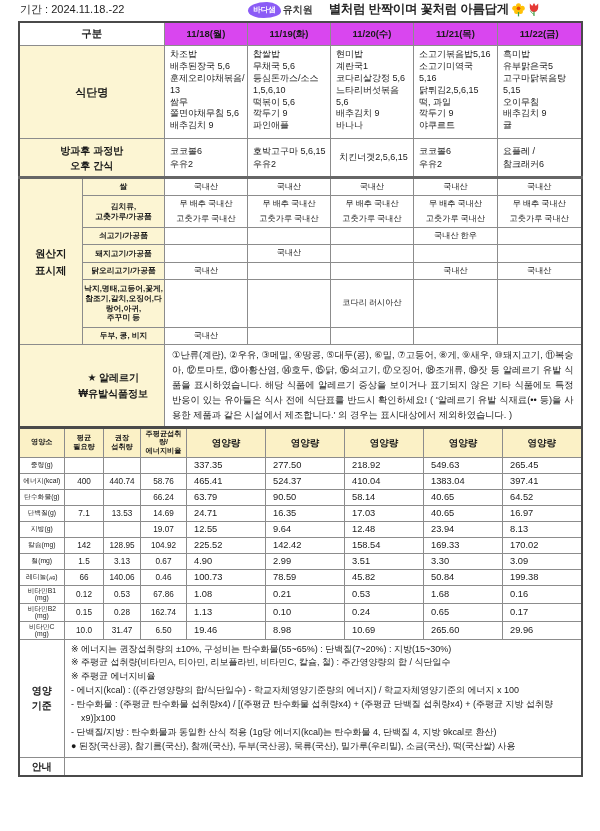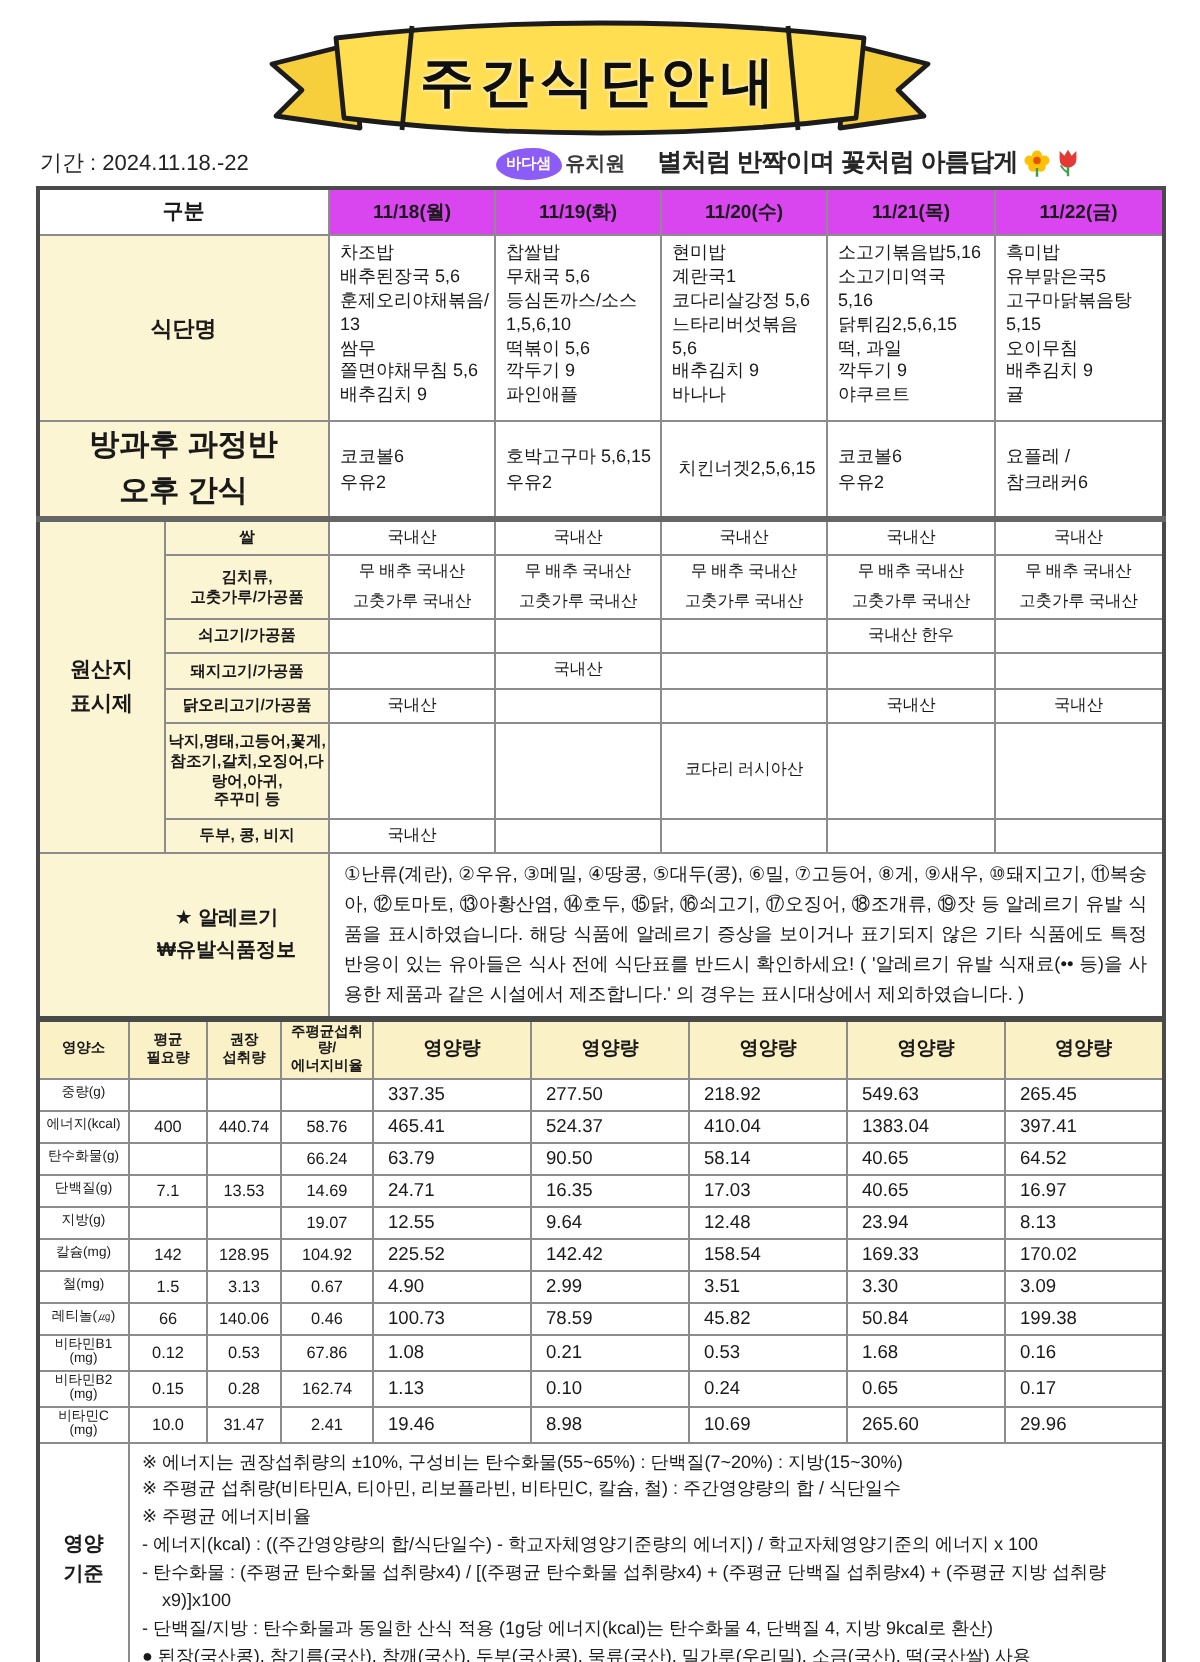--- a/index.html
+++ b/index.html
@@ -38,21 +38,21 @@
   .pre{white-space:pre-line;}
   .menu-table,.nutri-table{border:2px solid #4a4a4a;}
   .nutri-table{margin-top:-1px;}
 
   
   .day-head{background:#d946ef;font-weight:bold;font-size:9.5px;text-align:center;height:20px;}
   .corner{background:#ffffff;font-weight:bold;font-size:10.5px;text-align:center;}
   .side-label{background:#FCF5D3;font-weight:bold;text-align:center;vertical-align:middle;}
   .meal-label{font-size:11px;font-family:Liberation Mono, monospace;}
   .meal-cell{vertical-align:top;font-size:9px;line-height:1.32;padding:3px 2px 3px 5px;height:86px;}
-  .snack-label{font-size:15px;line-height:1.5;}
+  .snack-label{font-size:10px;line-height:1.5;}
   .snack-cell{font-size:9px;padding:2px 2px 2px 5px;vertical-align:middle;height:33px;line-height:1.4;}
   .sep-top th,.sep-top td{border-top:3px solid #666;}
   .origin-main{font-size:10.5px;line-height:1.6;}
   .origin-sub{background:#FCF5D3;font-size:7.8px;font-weight:bold;text-align:center;vertical-align:middle;padding:1px 0;line-height:1.25;}
   .origin-val{font-size:8.2px;text-align:center;vertical-align:middle;line-height:1.75;font-family:Liberation Serif, serif;}
   .o0{height:13px}.o1{height:27px}.o2{height:13px}.o3{height:13px}.o4{height:13px}.o5{height:48px}.o6{height:13px}
   .allergy-label{font-size:10px;line-height:1.55;padding-left:44px;}
   .allergy-cell{font-size:9.3px;line-height:1.6;text-align:justify;padding:3px 7px;vertical-align:top;}
 
   
@@ -64,30 +64,20 @@
   .nutri-day{font-size:9.3px;text-align:left;padding-left:7px;vertical-align:middle;}
   .notes-label,.guide-label{background:#fff;font-weight:bold;font-size:10px;text-align:center;vertical-align:middle;line-height:1.5;}
   .notes-cell,.guide-cell{padding:3px 6px;vertical-align:middle;}
   .note-line,.guide-line{font-size:9px;line-height:1.55;padding-left:10px;text-indent:-10px;}
 </style>
 </head>
 <body>
 
 <div class="page">
 
-  <div class="banner">
-    <svg width="340" height="66" viewBox="0 0 340 66">
-      <polygon points="46,16 6,26 21,39 8,52 50,58" fill="#F7CE3C" stroke="#1c1c1c" stroke-width="2.4" stroke-linejoin="round"></polygon>
-      <polygon points="294,16 334,26 319,39 332,52 290,58" fill="#F7CE3C" stroke="#1c1c1c" stroke-width="2.4" stroke-linejoin="round"></polygon>
-      <path d="M38,13 C120,3 220,3 302,13 L298,53 C218,63 122,63 42,53 Z" fill="#FFDE52" stroke="#1c1c1c" stroke-width="2.4" stroke-linejoin="round"></path>
-      <line x1="76" y1="7" x2="71" y2="59" stroke="#1c1c1c" stroke-width="2.4"></line>
-      <line x1="264" y1="7" x2="269" y2="59" stroke="#1c1c1c" stroke-width="2.4"></line>
-    </svg>
-    <div class="banner-title">주간식단안내</div>
-  </div>
 
   <div class="meta-row">
     <div class="period">기간 : 2024.11.18.-22</div>
     <div class="org">
       <span class="logo-blob"><span>바다샘</span></span>
       <span class="org-suffix">유치원</span>
       <span class="slogan">별처럼 반짝이며 꽃처럼 아름답게</span>
       <svg class="flower" width="13" height="15" viewBox="0 0 20 24">
         <g fill="#FFC107">
             <circle cx="10" cy="6" r="4"></circle>
@@ -395,21 +385,21 @@
           <td class="nutri-day">0.10</td>
           <td class="nutri-day">0.24</td>
           <td class="nutri-day">0.65</td>
           <td class="nutri-day">0.17</td>
         </tr>
         <tr class="nutri-row">
           <th class="nutri-label pre">비타민C
 (mg)</th>
           <td class="nutri-small">10.0</td>
           <td class="nutri-small">31.47</td>
-          <td class="nutri-small">2.41</td>
+          <td class="nutri-small">6.50</td>
           <td class="nutri-day">19.46</td>
           <td class="nutri-day">8.98</td>
           <td class="nutri-day">10.69</td>
           <td class="nutri-day">265.60</td>
           <td class="nutri-day">29.96</td>
         </tr>
       </tbody>
     <tbody>
         <tr>
       <th class="notes-label pre">영양

